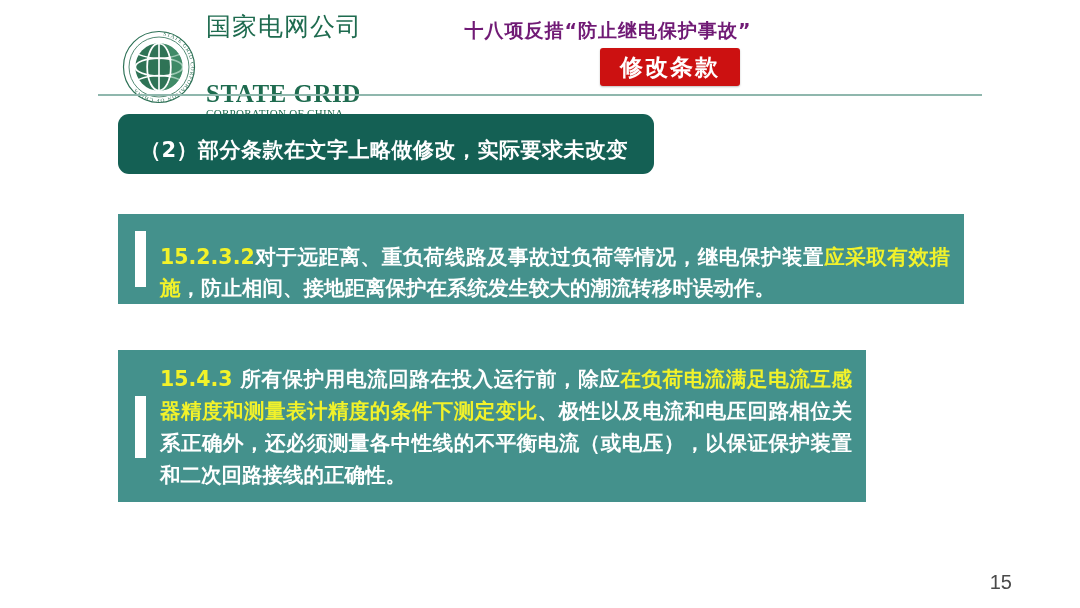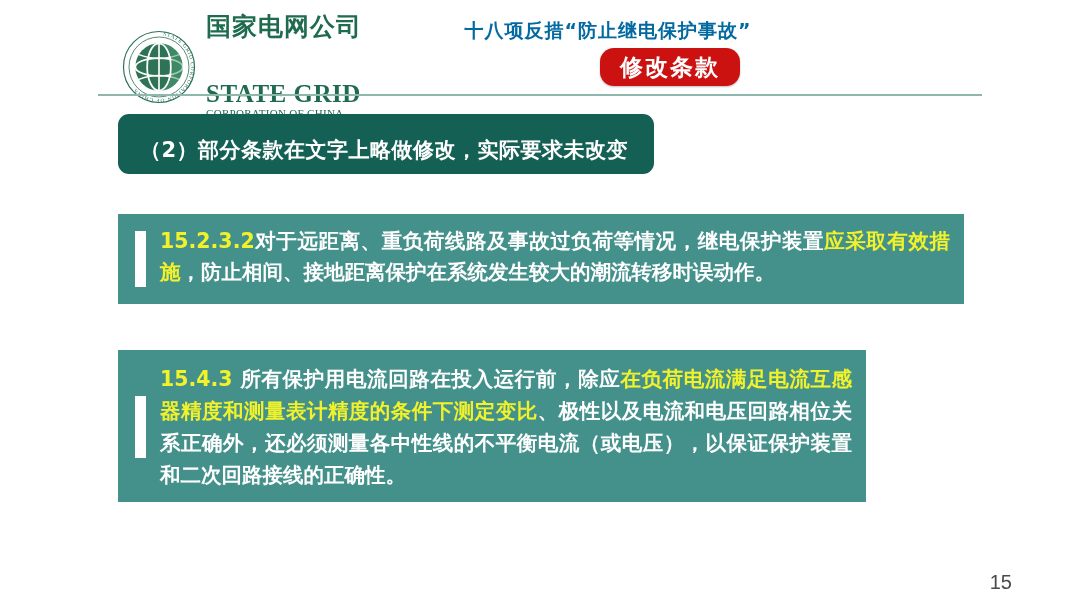--- a/index.html
+++ b/index.html
@@ -50,21 +50,21 @@
   .logo-text {
     display: flex;
     flex-direction: column;
     justify-content: center;
     line-height: 1;
   }
 
   .logo-cn {
     font-family: "DejaVu Sans", "Liberation Sans", sans-serif;
     font-size: 25px;
-    font-weight: 700;
+    font-weight: 400;
     color: #1e6b4f;
     letter-spacing: 1px;
     margin-bottom: 3px;
   }
 
   .logo-en1 {
     font-family: "Liberation Serif", "DejaVu Serif", serif;
     font-size: 25px;
     font-weight: 700;
     color: #1e6b4f;
@@ -83,35 +83,35 @@
 
   .header-title {
     position: absolute;
     left: 0;
     top: 18px;
     width: 1080px;
     text-align: center;
     font-family: "DejaVu Sans", "Liberation Sans", sans-serif;
     font-size: 19px;
     font-weight: 700;
-    color: #0369a1;
+    color: #701a75;
     letter-spacing: 1px;
   }
   .header-title-inner {
     margin-left: 136px;
   }
 
   .header-badge {
     position: absolute;
     left: 600px;
     top: 48px;
     width: 140px;
     height: 38px;
     background: #cc1111;
-    border-radius: 14px;
+    border-radius: 3px;
     display: flex;
     align-items: center;
     justify-content: center;
     box-shadow: 0 1px 2px rgba(0,0,0,0.25);
   }
   .header-badge span {
     font-family: "DejaVu Sans", "Liberation Sans", sans-serif;
     font-size: 23px;
     font-weight: 700;
     color: #ffffff;
@@ -153,20 +153,21 @@
     position: absolute;
     background: #44918c;
     display: flex;
     align-items: flex-start;
   }
   .clause-box.box1 {
     left: 118px;
     top: 214px;
     width: 846px;
     height: 90px;
+    align-items: flex-end;
   }
   .clause-box.box2 {
     left: 118px;
     top: 350px;
     width: 748px;
     height: 152px;
   }
 
   .clause-bar {
     position: absolute;

